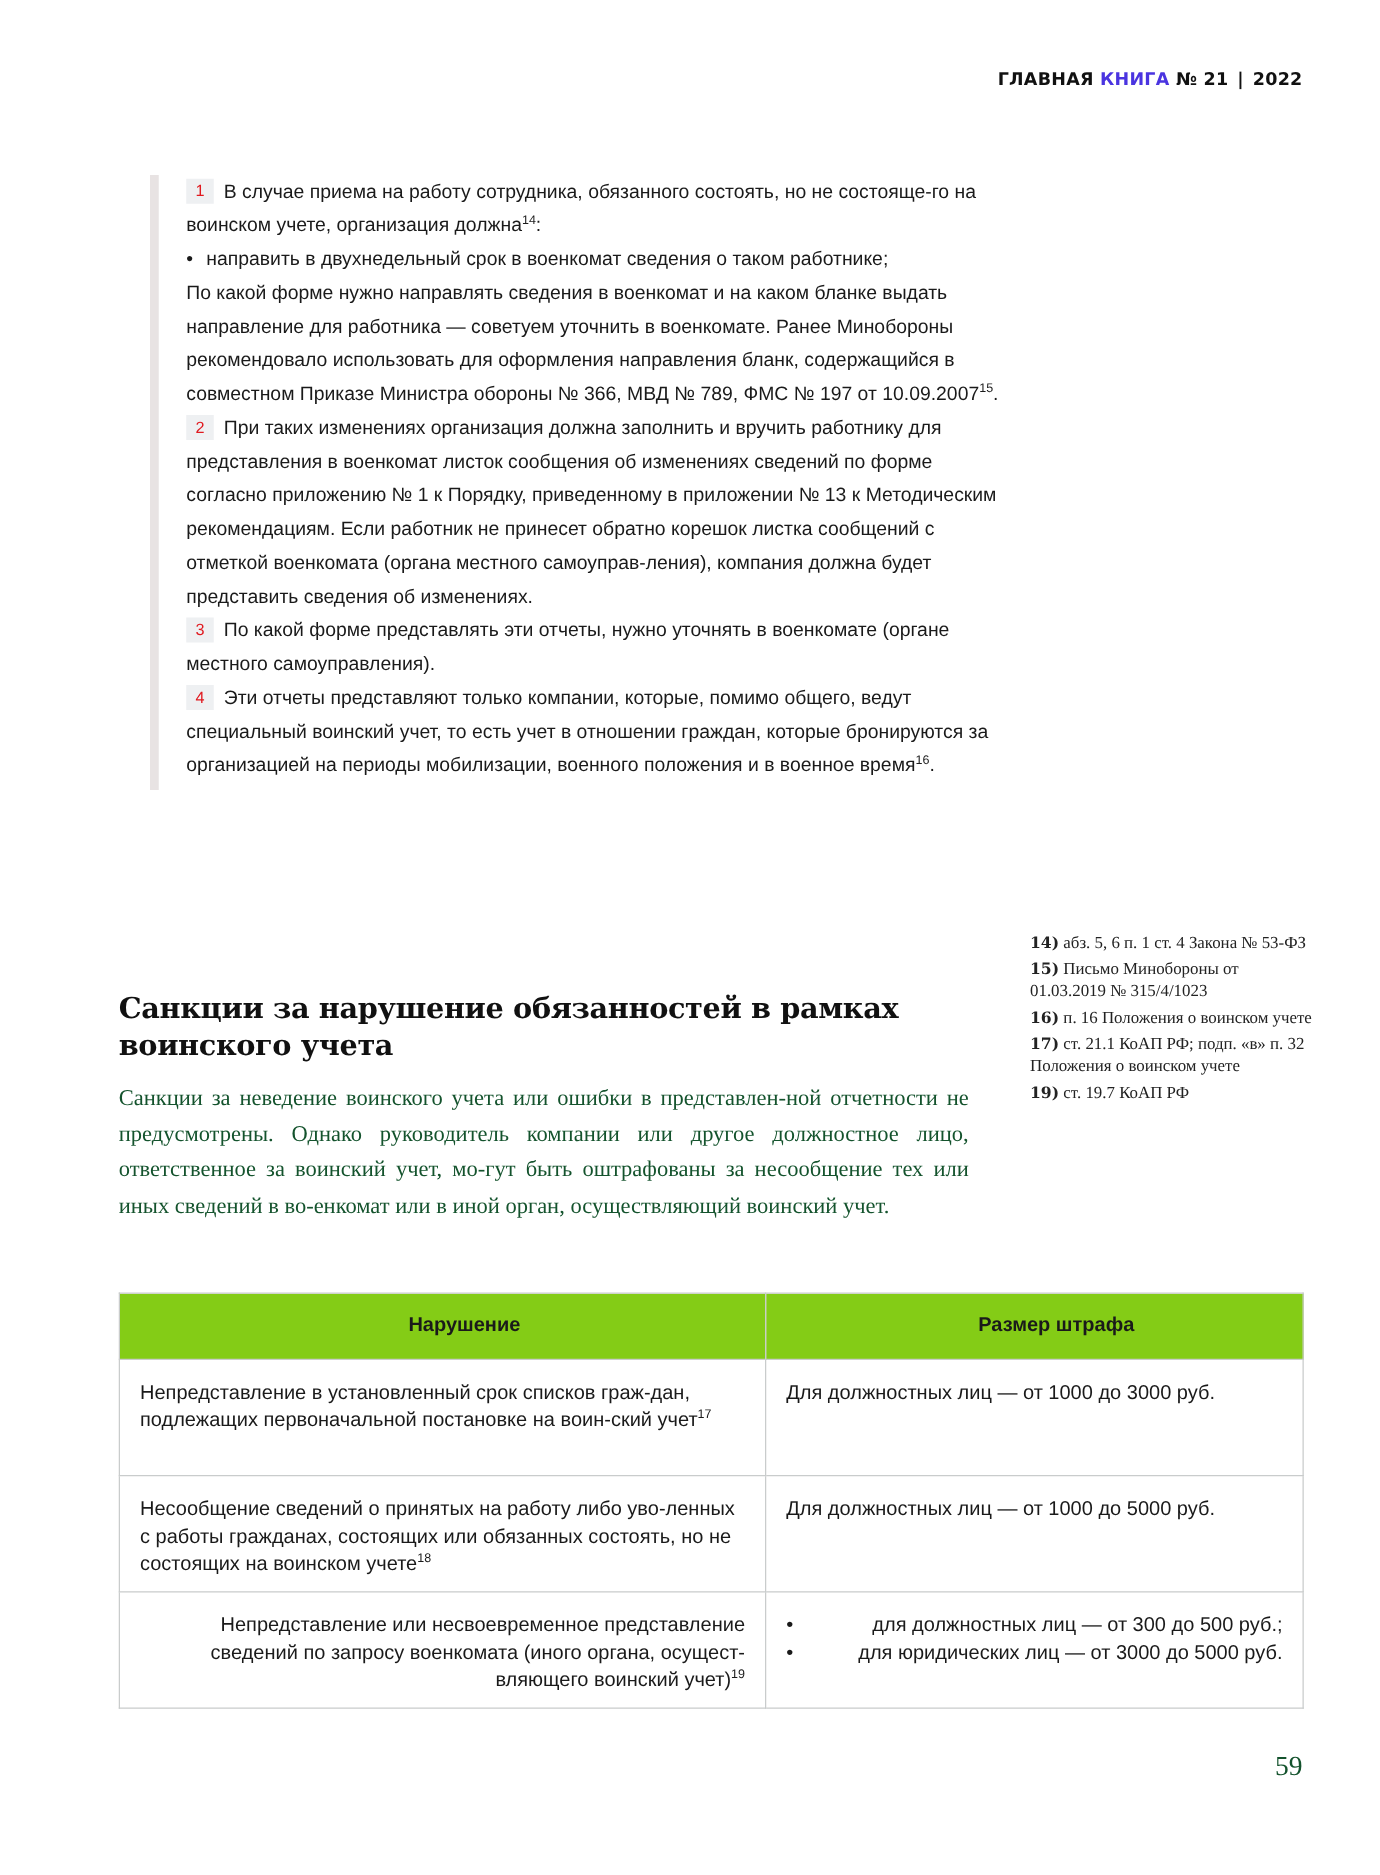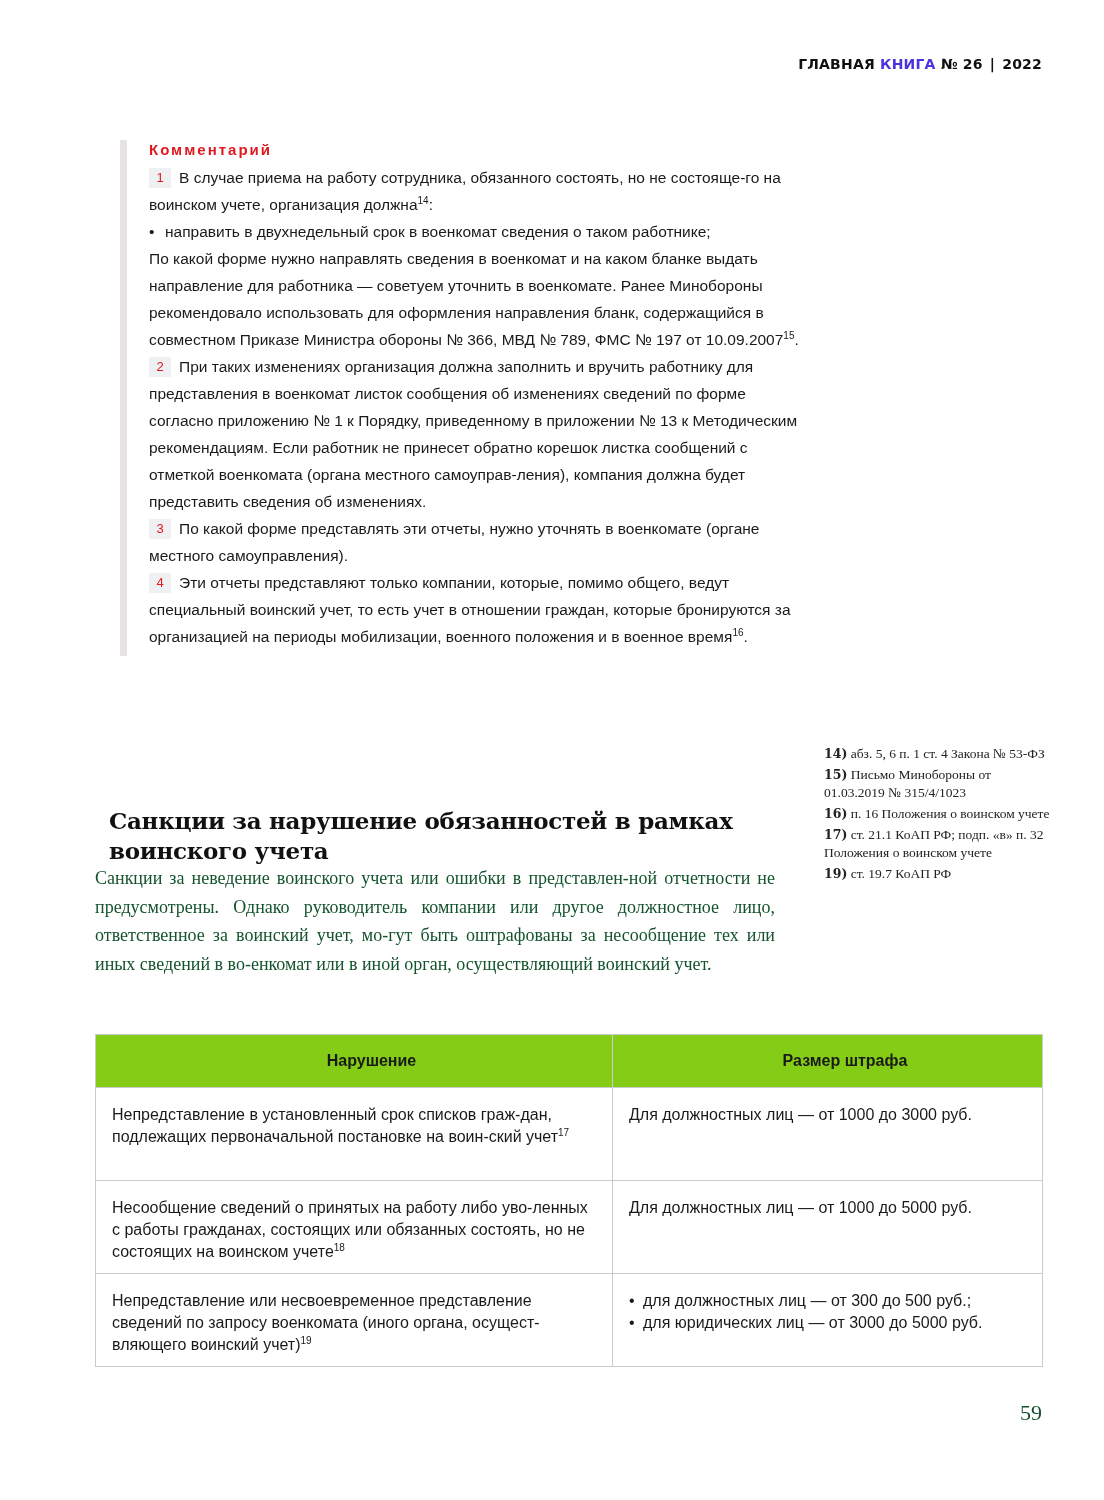--- a/index.html
+++ b/index.html
@@ -25,40 +25,39 @@
   .notes { position: absolute; left: 824px; top: 745px; width: 230px; font-family: "Liberation Serif", serif; font-size: 13.5px; line-height: 18px; color: #222; }
   .note { margin-bottom: 3px; }
   .note b { font-family: "DejaVu Serif", serif; font-size: 12.5px; }
 
   table.fines { position: absolute; left: 95px; top: 1034px; width: 948px; border-collapse: collapse; font-family: "Liberation Sans", sans-serif; font-size: 16px; line-height: 22px; color: #1a1a1a; }
   table.fines th { background: #84cc16; height: 50px; font-weight: bold; font-size: 16px; border: 1px solid #c9cccc; padding-left: 36px; }
   table.fines td { border: 1px solid #c9cccc; vertical-align: top; padding: 16px 16px 10px 16px; }
   table.fines td.c1 { width: 484px; }
   table.fines tr.r1 td { height: 66px; }
   table.fines tr.r2 td { height: 66px; }
-  table.fines tr.r3 td { height: 66px; }
+  table.fines tr.r3 td { height: 66px; text-align: right; }
   .fine-list { list-style: none; margin: 0; padding: 0; }
   .fine-list li { position: relative; padding-left: 14px; }
   .fine-list li::before { content: "\2022"; position: absolute; left: 0; }
 
   .page-number { position: absolute; right: 62px; top: 1400px; font-family: "Liberation Serif", serif; font-size: 22px; color: #14532d; }
 </style>
 </head>
 <body>
 
 <div class="header">
   <span>ГЛАВНАЯ</span>
   <span class="accent">КНИГА</span>
-  <span>№ 26</span>
+  <span>№ 21</span>
   <span class="sep">|</span>
   <span>2022</span>
 </div>
 
 <div class="comment">
-  <div class="comment-title">Комментарий</div>
 
   <p>
     <span class="num">1</span><span>В случае приема на работу сотрудника, обязанного состоять, но не состояще-го на воинском учете, организация должна</span><sup>14</sup><span>:</span>
   </p>
   <ul class="bullet-list">
     <li>направить в двухнедельный срок в военкомат сведения о таком работнике;</li>
   </ul>
   <p>
     <span>По какой форме нужно направлять сведения в военкомат и на каком бланке выдать направление для работника — советуем уточнить в военкомате. Ранее Минобороны рекомендовало использовать для оформления направления бланк, содержащийся в совместном Приказе Министра обороны № 366, МВД № 789, ФМС № 197 от 10.09.2007</span><sup>15</sup><span>.</span>
   </p>
@@ -77,21 +76,21 @@
 </div>
 
 <div class="notes">
   <div class="note"><b>14)</b> <span>абз. 5, 6 п. 1 ст. 4 Закона № 53-ФЗ</span></div>
   <div class="note"><b>15)</b> <span>Письмо Минобороны от 01.03.2019 № 315/4/1023</span></div>
   <div class="note"><b>16)</b> <span>п. 16 Положения о воинском учете</span></div>
   <div class="note"><b>17)</b> <span>ст. 21.1 КоАП РФ; подп. «в» п. 32 Положения о воинском учете</span></div>
   <div class="note"><b>19)</b> <span>ст. 19.7 КоАП РФ</span></div>
 </div>
 
-<h2 class="section-title" style="margin:14px;">Санкции за нарушение обязанностей в рамках воинского учета</h2>
+<h2 class="section-title" style="margin:0;">Санкции за нарушение обязанностей в рамках воинского учета</h2>
 <p class="section-body">Санкции за неведение воинского учета или ошибки в представлен-ной отчетности не предусмотрены. Однако руководитель компании или другое должностное лицо, ответственное за воинский учет, мо-гут быть оштрафованы за несообщение тех или иных сведений в во-енкомат или в иной орган, осуществляющий воинский учет.</p>
 
 <table class="fines">
   <thead>
     <tr>
       <th>Нарушение</th>
       <th>Размер штрафа</th>
     </tr>
   </thead>
   <tbody>

